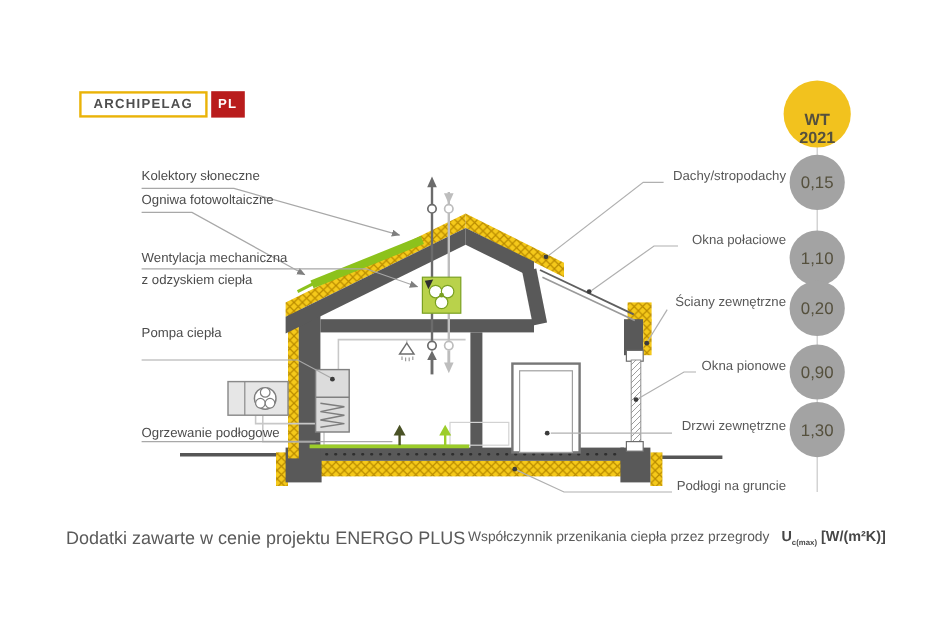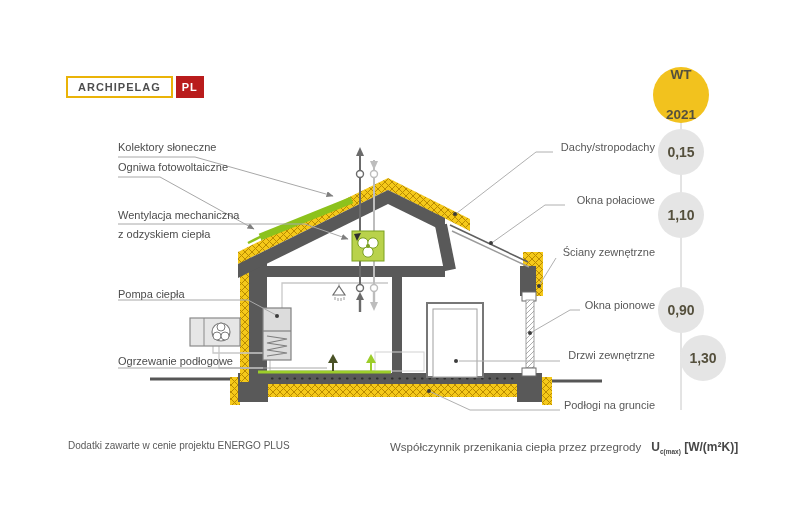--- a/index.html
+++ b/index.html
@@ -1,32 +1,32 @@
 <!DOCTYPE html>
 <html><head>
 <meta charset="utf-8">
 <style>
   html,body{margin:0;padding:0;background:#ffffff;}
   #stage{position:relative;width:787px;height:530px;background:#ffffff;overflow:hidden;
          font-family:"Liberation Sans", sans-serif;}
   #house-svg{position:absolute;left:0;top:0;}
   .llabel{position:absolute;left:118px;font-size:11px;color:#4c4c4c;white-space:nowrap;}
   .rlabel{position:absolute;right:132px;font-size:11px;color:#585858;white-space:nowrap;text-align:left;margin-left:32px;}
-  .ucircle{position:absolute;width:46px;height:46px;border-radius:50%;background:#e5e5e5;
+  .ucircle{position:absolute;width:46px;height:46px;border-radius:50%;background:#a3a3a3;
            display:flex;align-items:center;justify-content:center;
-           font-size:14px;font-weight:bold;color:#55503d;}
+           font-size:14px;font-weight:normal;color:#55503d;}
   .badge{position:absolute;left:653px;top:67px;width:56px;height:56px;border-radius:50%;
-         background:#f2c21e;display:flex;flex-direction:column;align-items:center;justify-content:space-between;
+         background:#f2c21e;display:flex;flex-direction:column;align-items:center;justify-content:flex-end;
          font-size:13.5px;font-weight:bold;color:#55503d;line-height:1.15;}
   #logo{position:absolute;left:66px;top:76px;display:flex;align-items:stretch;}
   #logo .brand{border:2px solid #eab308;color:#4e4e4e;font-weight:bold;font-size:11px;
                letter-spacing:1px;padding:3px 10px;display:flex;align-items:center;}
   #logo .pl{background:#b91c1c;color:#ffffff;font-weight:bold;font-size:11px;letter-spacing:1px;
             padding:3px 6px;margin-left:3px;display:flex;align-items:center;}
-  #footer-left{position:absolute;left:68px;top:440px;font-size:10px;color:#5a5a5a;}
+  #footer-left{position:absolute;left:55px;top:440px;font-size:15px;color:#5a5a5a;}
   #footer-right{position:absolute;left:390px;top:440px;font-size:11.5px;color:#5a5a5a;white-space:nowrap;}
   #footer-right .uterm{font-weight:bold;color:#474747;font-size:12px;margin-left:10px;}
   #footer-right sub{font-size:6.5px;}
 </style>
 </head>
 <body>
 
 <div id="stage">
 
   <svg id="house-svg" width="787" height="530" viewBox="0 0 787 530">
@@ -155,37 +155,38 @@
 
   <div id="logo">
     <span class="brand">ARCHIPELAG</span>
     <span class="pl">PL</span>
   </div>
 
   <div class="llabel" style="top:141px">Kolektory słoneczne</div>
   <div class="llabel" style="top:161px">Ogniwa fotowoltaiczne</div>
   <div class="llabel" style="top:209px">Wentylacja mechaniczna</div>
   <div class="llabel" style="top:228px">z odzyskiem ciepła</div>
-  <div class="llabel" style="top:288px">Pompa ciepła</div>
+  <div class="llabel" style="top:272px">Pompa ciepła</div>
   <div class="llabel" style="top:355px">Ogrzewanie podłogowe</div>
 
   <div class="rlabel" style="top:141px">Dachy/stropodachy</div>
   <div class="rlabel" style="top:194px">Okna połaciowe</div>
   <div class="rlabel" style="top:246px">Ściany zewnętrzne</div>
   <div class="rlabel" style="top:299px">Okna pionowe</div>
   <div class="rlabel" style="top:349px">Drzwi zewnętrzne</div>
   <div class="rlabel" style="top:399px">Podłogi na gruncie</div>
 
   <div class="badge">
     <span>WT</span>
     <span>2021</span>
   </div>
   <div class="ucircle" style="left:658px;top:129px">0,15</div>
   <div class="ucircle" style="left:658px;top:192px">1,10</div>
+  <div class="ucircle" style="left:658px;top:234px">0,20</div>
   <div class="ucircle" style="left:658px;top:287px">0,90</div>
-  <div class="ucircle" style="left:680px;top:335px">1,30</div>
+  <div class="ucircle" style="left:658px;top:335px">1,30</div>
 
   <div id="footer-left">Dodatki zawarte w cenie projektu ENERGO PLUS</div>
   <div id="footer-right">
     <span>Współczynnik przenikania ciepła przez przegrody</span><span class="uterm"><span>U</span><sub>c(max)</sub> <span>[W/(m²K)]</span></span>
   </div>
 
 </div>
 
 </body></html>

